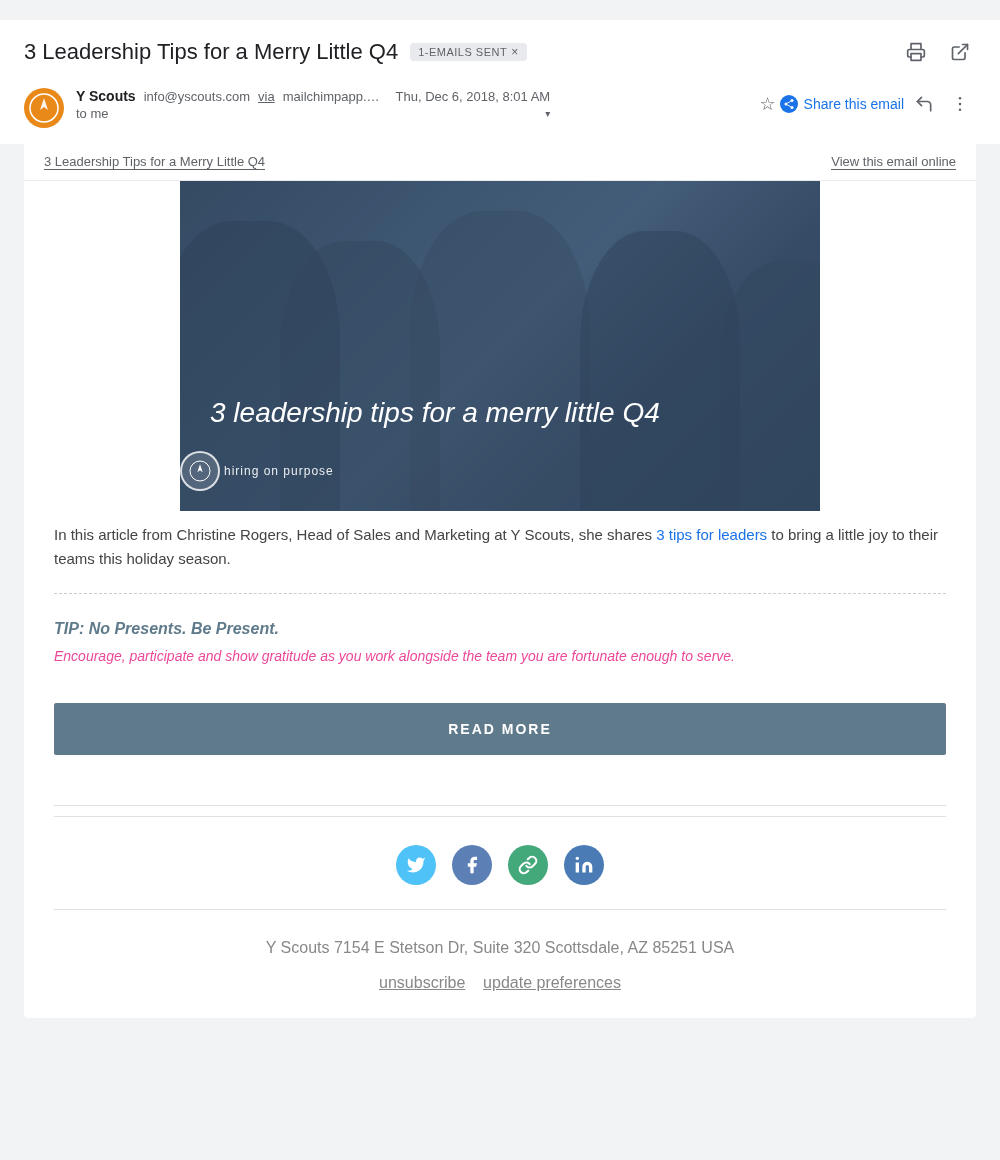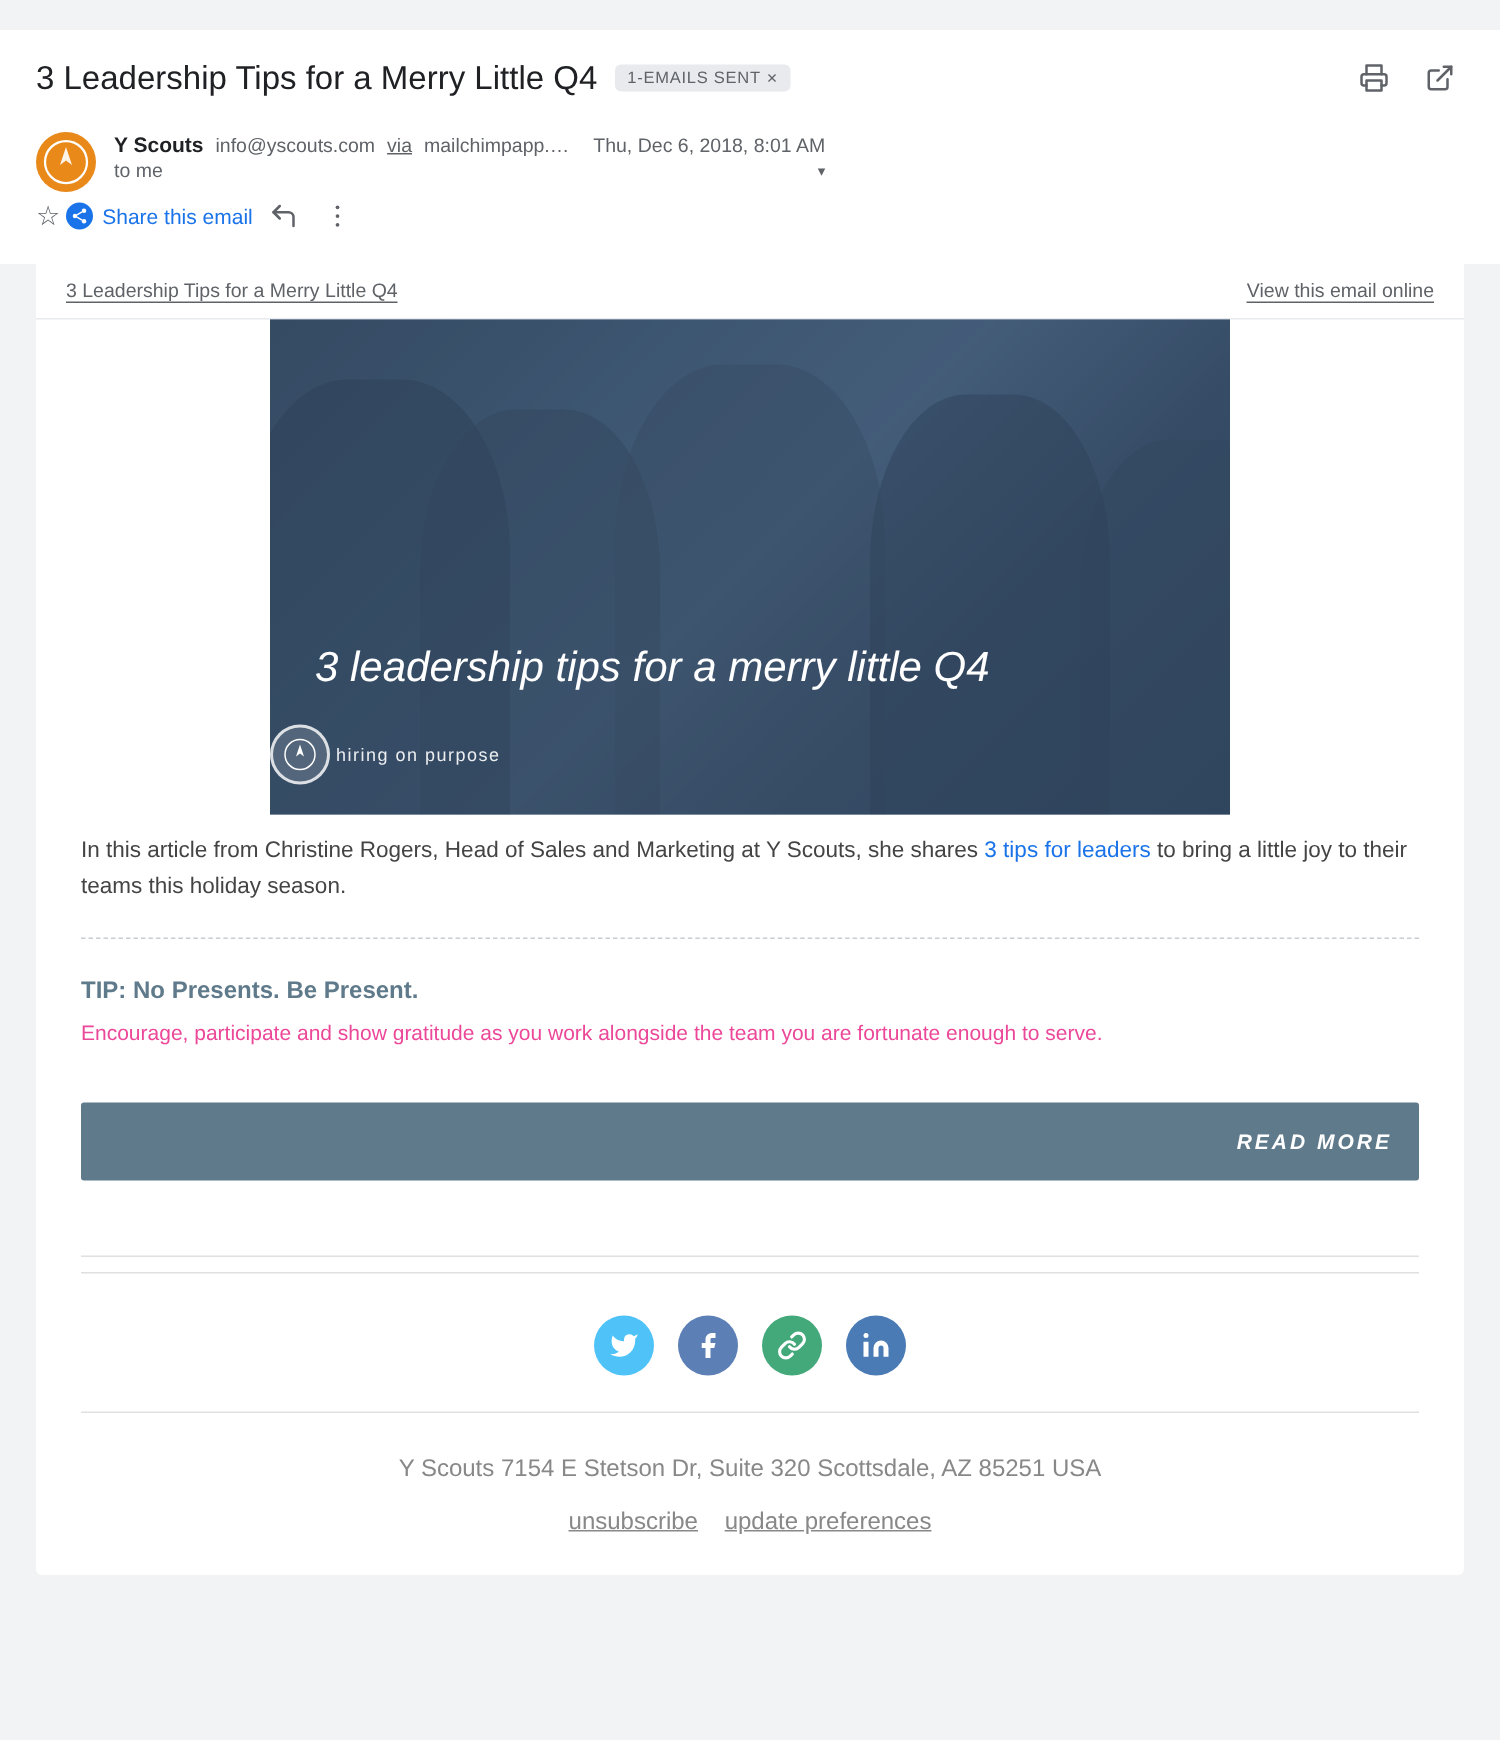--- a/index.html
+++ b/index.html
@@ -69,21 +69,20 @@
       border-radius: 50%;
       background: transparent;
       border: none;
     }
     
     .sender-row {
       display: flex;
       align-items: flex-start;
       justify-content: space-between;
       padding: 8px 0 16px 0;
-      flex-direction: column;
     }
     .sender-left {
       display: flex;
       align-items: flex-start;
       gap: 12px;
     }
     .avatar {
       width: 40px;
       height: 40px;
       border-radius: 50%;
@@ -269,49 +268,49 @@
       color: #1a73e8;
       text-decoration: none;
     }
     .divider-dashed {
       border: none;
       border-top: 1px dashed #c8cdd4;
       margin: 10px 30px;
     }
     .tip-section {
       padding: 16px 30px;
+      font-style: italic;
     }
     .tip-title {
       font-size: 16px;
       font-weight: 700;
       color: #5f7a8a;
       margin-bottom: 8px;
     }
     .tip-body {
       font-size: 14px;
       color: #ec4899;
       line-height: 1.5;
       margin-bottom: 20px;
     }
     .read-more-btn {
       display: block;
       width: calc(100% - 60px);
       margin: 0 30px 20px 30px;
       background: #5f7a8a;
       color: #fff;
-      text-align: right;
+      text-align: center;
       padding: 18px;
       font-size: 14px;
       font-weight: 700;
       letter-spacing: 2px;
       text-decoration: none;
       border: none;
       cursor: pointer;
       border-radius: 2px;
-      font-style: italic;
     }
     .divider-solid {
       border: none;
       border-top: 1px solid #e0e0e0;
       margin: 10px 30px;
     }
     
     .social-row {
       display: flex;
       justify-content: center;

